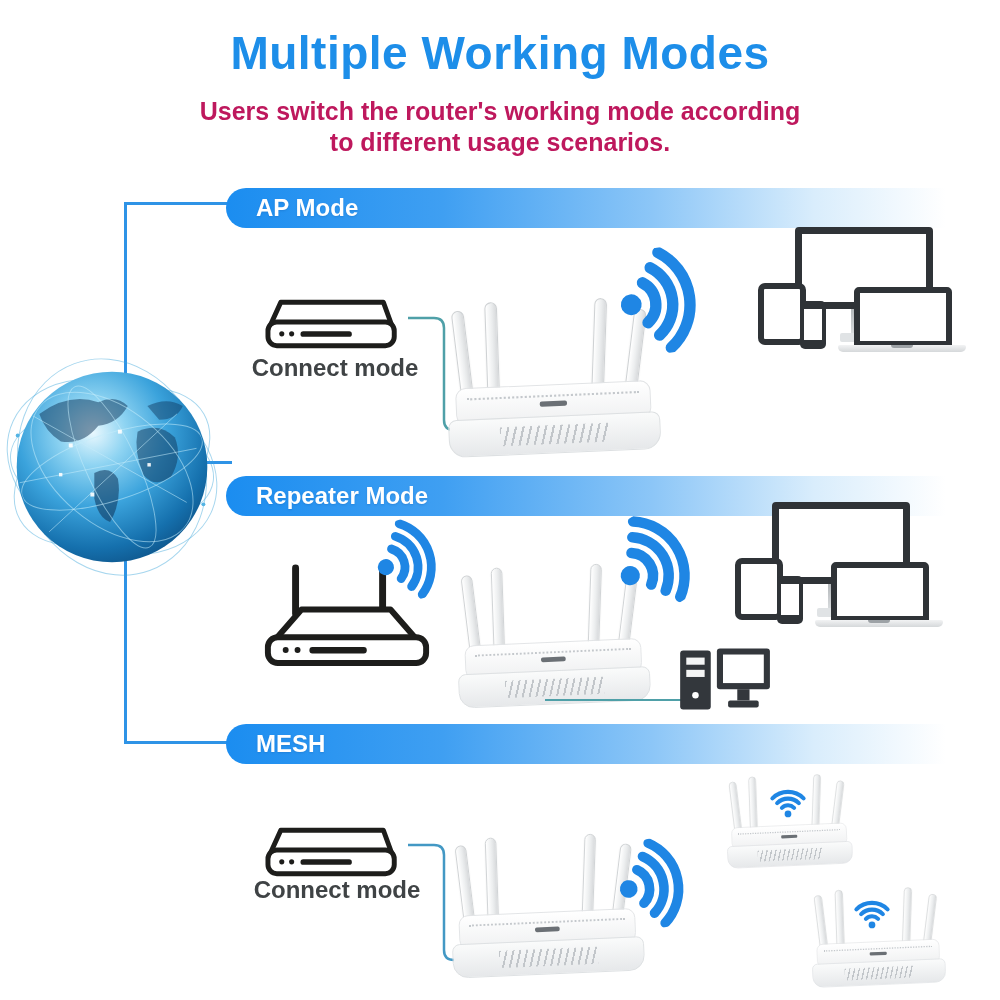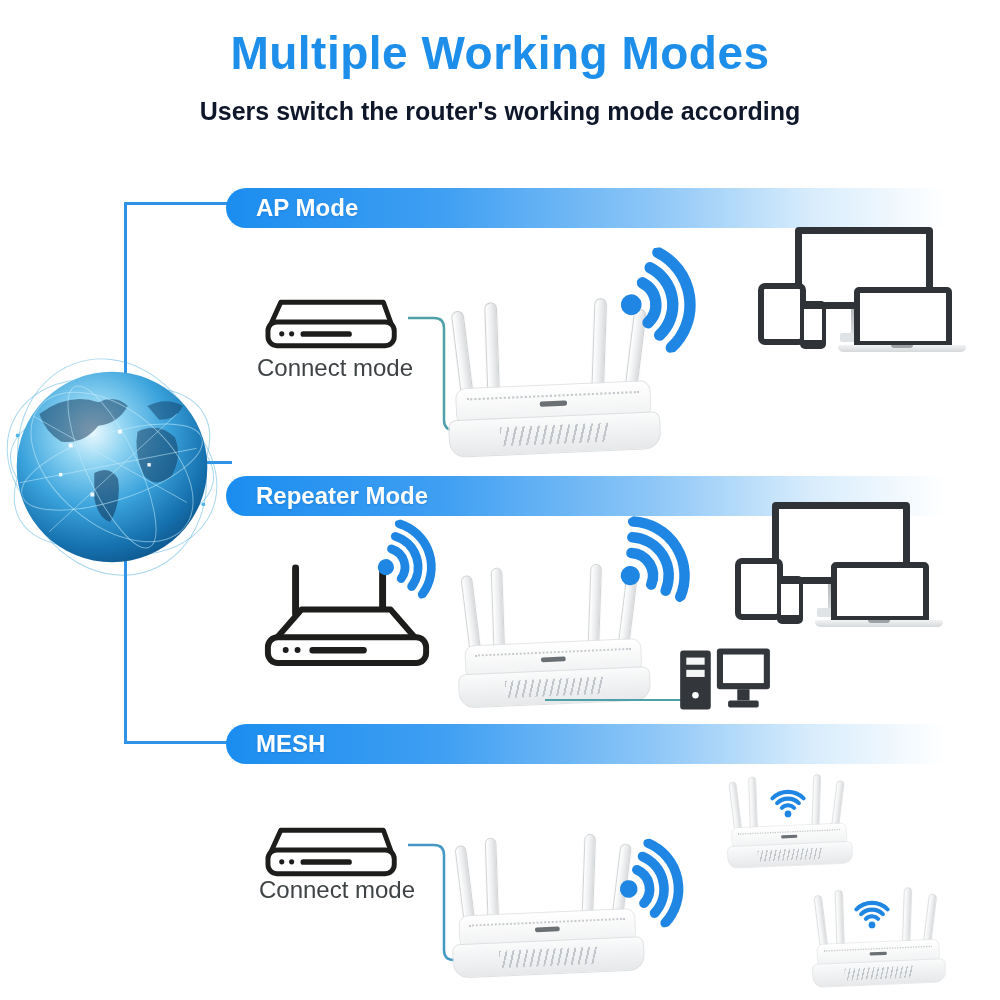--- a/index.html
+++ b/index.html
@@ -3,38 +3,38 @@
 <meta charset="utf-8">
 <style>
   html,body{margin:0;padding:0;background:#fff;}
   .canvas{position:relative;width:1000px;height:1000px;background:#fff;overflow:hidden;
           font-family:"Liberation Sans",sans-serif;margin:0 auto;}
 
   
   .title{position:absolute;left:0;top:26px;width:1000px;text-align:center;
          font-size:46px;font-weight:bold;color:#1d8ee9;letter-spacing:.5px;}
   .subtitle{position:absolute;left:0;top:96px;width:1000px;text-align:center;
-            font-size:25px;font-weight:bold;color:#0f172a;line-height:31px;}
+            font-size:25px;font-weight:bold;color:#be185d;line-height:31px;}
 
   
   .cline{position:absolute;background:#2e93e6;}
   .v-line{left:124px;top:202px;width:3px;height:542px;}
   .h-ap{left:124px;top:202px;width:108px;height:3px;}
   .h-rep{left:198px;top:461px;width:34px;height:3px;}
   .h-mesh{left:124px;top:741px;width:108px;height:3px;}
 
   
   .banner{position:absolute;left:226px;right:0;height:40px;border-radius:20px 0 0 20px;
     background:linear-gradient(90deg,#1b8df0 0%,#3f9ff2 28%,#8cc6f7 55%,#d9edfc 76%,rgba(255,255,255,0) 93%);}
   .banner span{display:block;padding-left:30px;font-size:24px;font-weight:bold;line-height:40px;
     color:#fff;text-shadow:0 1px 2px rgba(25,105,185,.4);}
   .b-ap{top:188px;} .b-rep{top:444px;margin-top:32px;} .b-mesh{top:724px;}
 
   
-  .dev-label{position:absolute;font-size:24px;font-weight:normal;color:#3f4345;text-align:center;width:220px;}
+  .dev-label{position:absolute;font-size:24px;font-weight:bold;color:#3f4345;text-align:center;width:220px;}
 
   
   .cable{position:absolute;background:#4fa0a8;}
   .elbow{position:absolute;}
 
   
   .router{position:absolute;width:200px;height:150px;transform:scale(var(--s));transform-origin:0 0;}
   .ant{position:absolute;width:10px;height:88px;border-radius:6px;
        background:linear-gradient(90deg,#ffffff,#eceeef 55%,#d8dadc);
        border:1px solid #cfd2d4;box-shadow:0 1px 2px rgba(0,0,0,.08);}
@@ -76,20 +76,21 @@
   .icon{position:absolute;}
 </style>
 </head>
 <body>
 
 <div class="canvas">
 
   <div class="title">Multiple Working Modes</div>
   <div class="subtitle">
     <div>Users switch the router's working mode according</div>
+    <div>to different usage scenarios.</div>
   </div>
 
   <div class="cline v-line"></div>
   <div class="cline h-ap"></div>
   <div class="cline h-rep"></div>
   <div class="cline h-mesh"></div>
 
   <svg class="icon" style="left:0;top:355px" width="226" height="226" viewBox="0 0 230 230">
     <defs>
       <radialGradient id="gg" cx="40%" cy="32%" r="78%">

